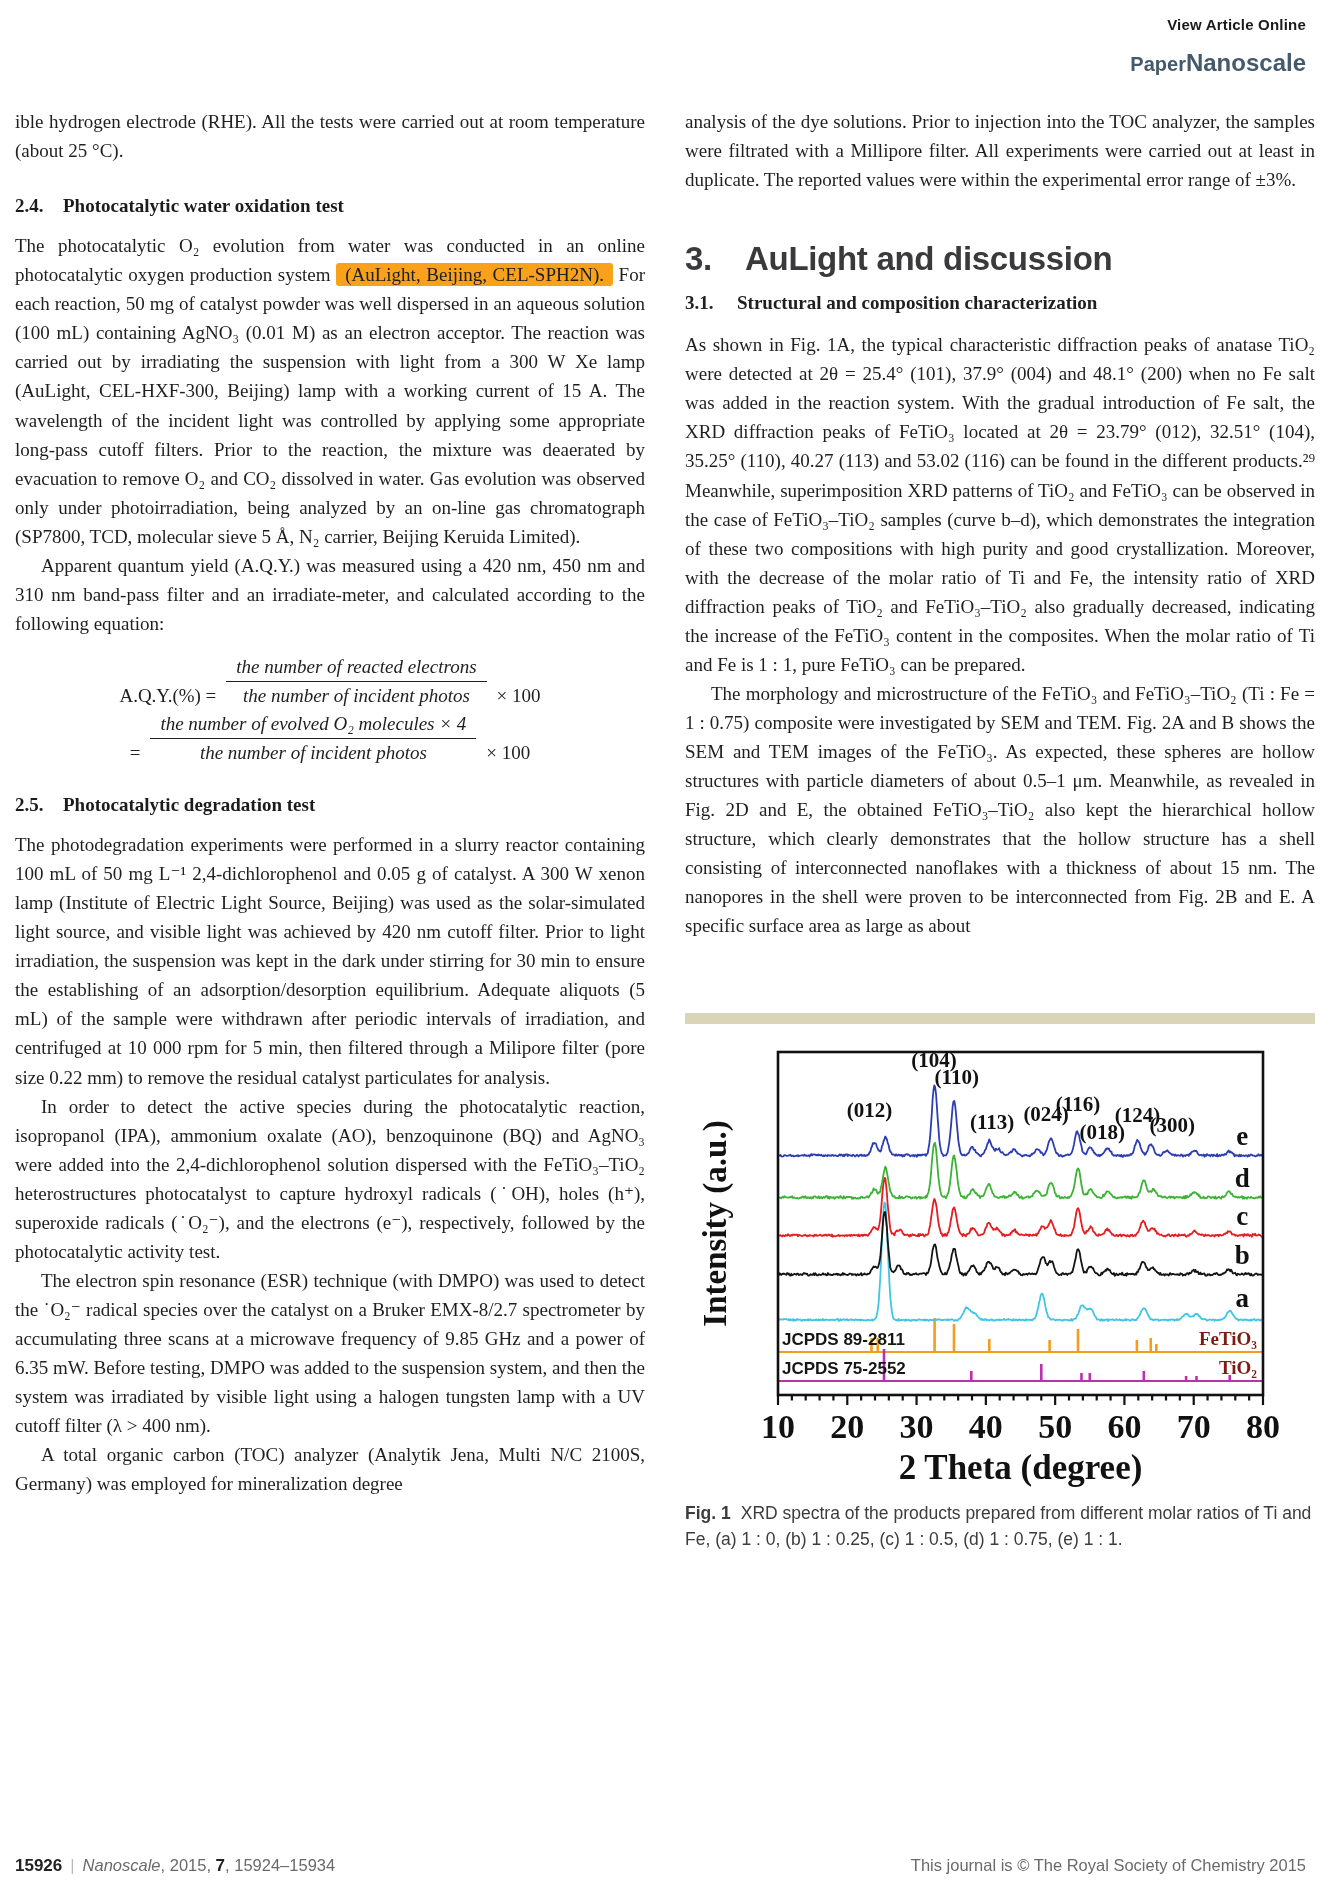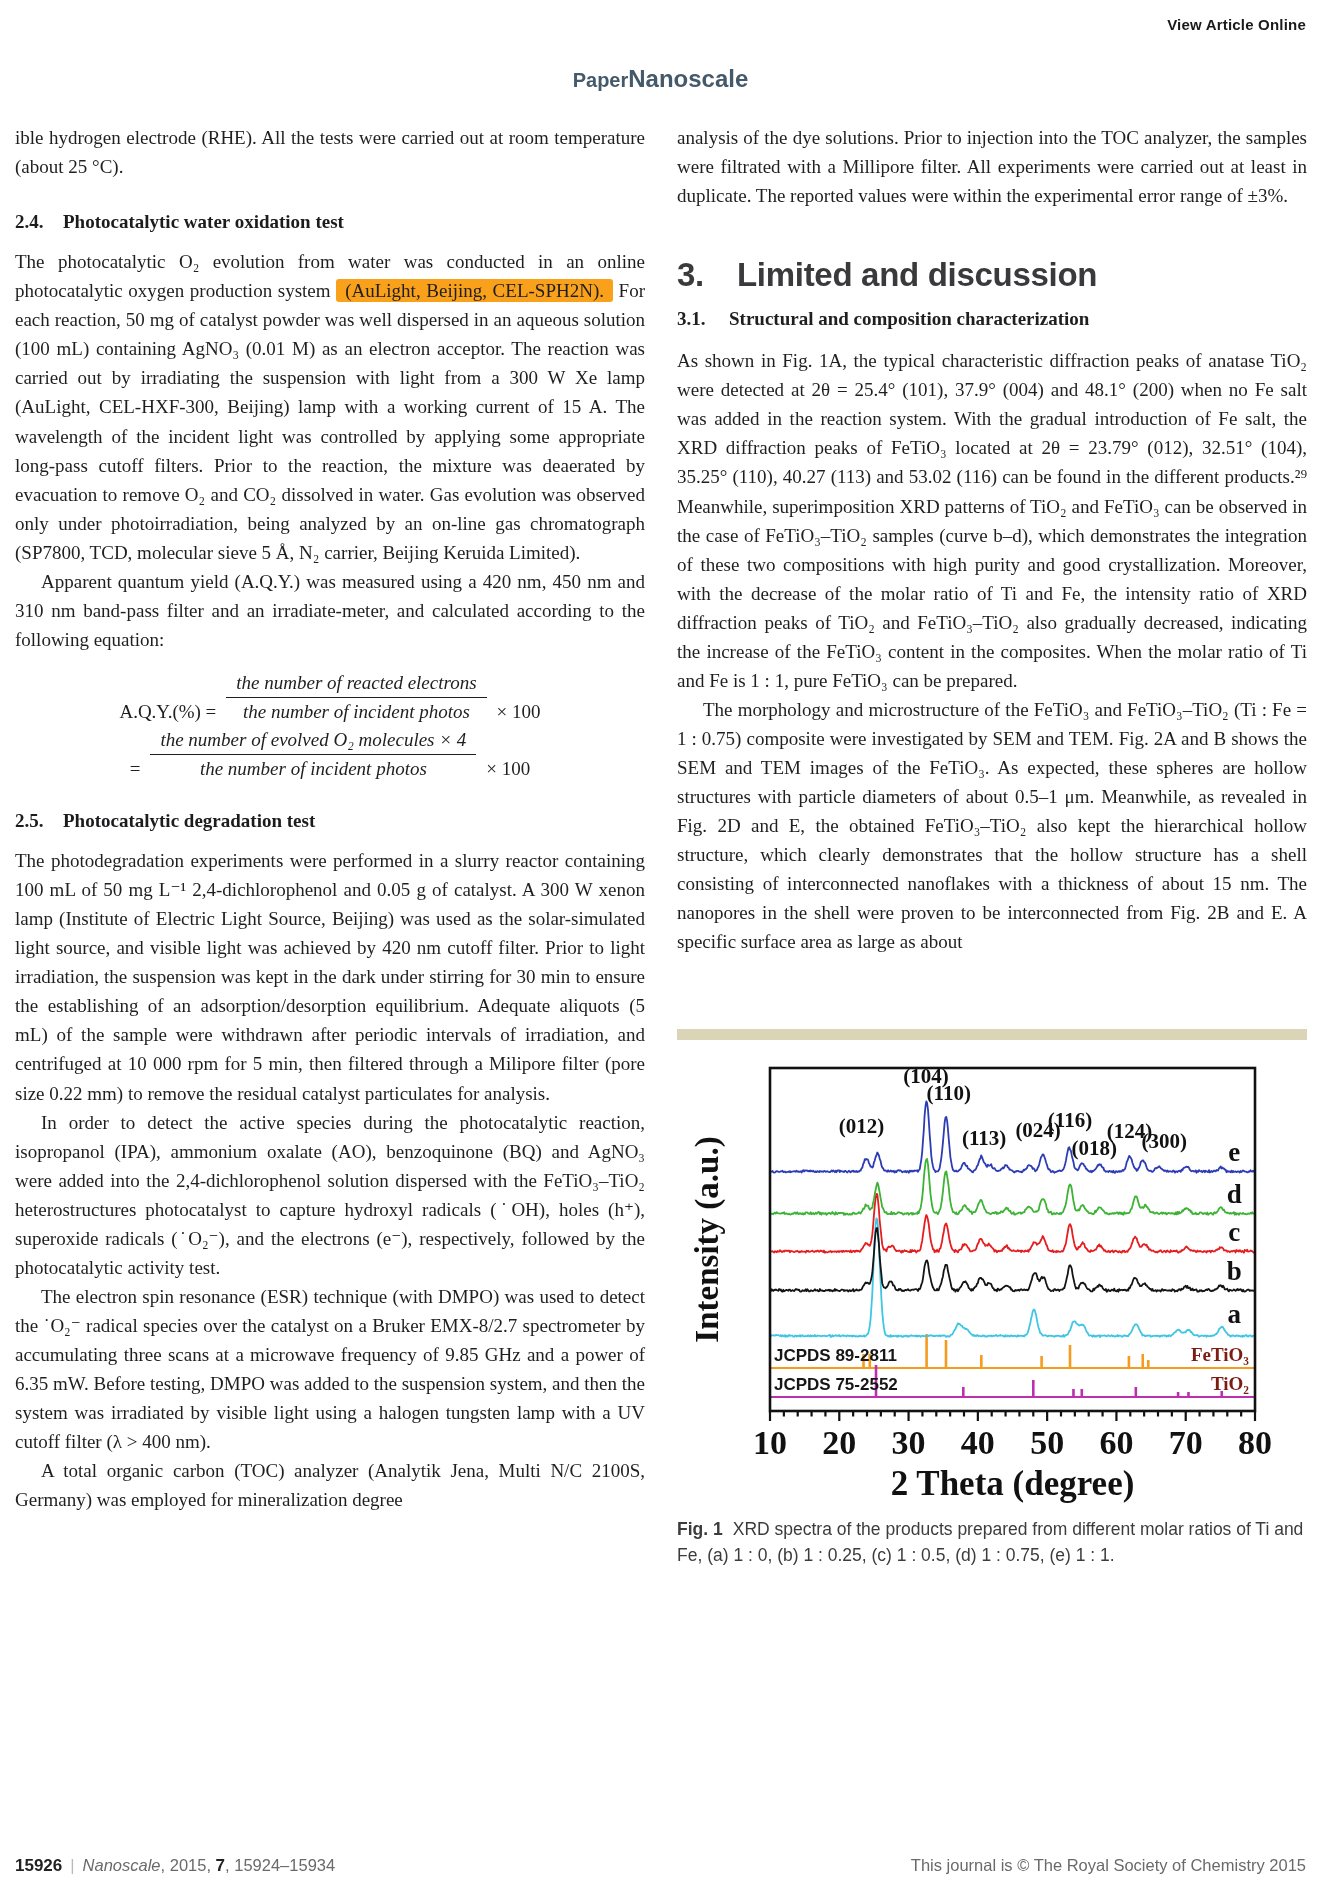--- a/index.html
+++ b/index.html
@@ -1,23 +1,23 @@
 <!DOCTYPE html>
 <html><head>
 <meta charset="utf-8">
 <style>
   html,body{margin:0;padding:0;background:#ffffff;}
   .page{position:relative;width:1321px;height:1902px;background:#fff;box-sizing:border-box;
         padding:16px 15px 0 15px;font-family:"Liberation Serif","DejaVu Serif",serif;color:#1f1f21;overflow:hidden;}
   .view-article{text-align:right;font-family:"Liberation Sans","DejaVu Sans",sans-serif;
         font-size:15px;font-weight:bold;color:#1a1a1a;letter-spacing:.2px;}
-  .header-row{display:flex;justify-content:center;align-items:baseline;margin-top:32px;}
+  .header-row{display:flex;justify-content:flex-end;align-items:baseline;margin-top:16px;}
   .doc-type{font-family:"Liberation Sans","DejaVu Sans",sans-serif;font-size:20px;font-weight:bold;color:#44596a;}
   .journal{font-family:"Liberation Sans","DejaVu Sans",sans-serif;font-size:24px;font-weight:bold;color:#44596a;}
-  .columns{display:flex;gap:32px;margin-top:30px;}
+  .columns{display:flex;gap:40px;margin-top:30px;}
   .col{width:630px;flex:0 0 630px;}
   p.body{font-size:19px;line-height:1.53;text-align:justify;margin:0;text-indent:26px;}
   p.noindent{text-indent:0;}
   h3.sec{font-size:19px;font-weight:bold;margin:30px 0 14px 0;color:#1c1c1e;}
   h3.sec .secnum{display:inline-block;min-width:48px;}
   h2.bigsec{font-family:"Liberation Sans","DejaVu Sans",sans-serif;font-size:33px;font-weight:bold;
         color:#3a3a3c;margin:46px 0 14px 0;letter-spacing:-0.3px;}
   h2.bigsec .bignum{display:inline-block;min-width:60px;}
   h3.subsec{font-size:19px;font-weight:bold;margin:6px 0 16px 0;}
   h3.subsec .secnum{display:inline-block;min-width:52px;}
@@ -92,21 +92,21 @@
       <p class="body noindent">The photodegradation experiments were performed in a slurry reactor containing 100 mL of 50 mg L⁻¹ 2,4-dichlorophenol and 0.05 g of catalyst. A 300 W xenon lamp (Institute of Electric Light Source, Beijing) was used as the solar-simulated light source, and visible light was achieved by 420 nm cutoff filter. Prior to light irradiation, the suspension was kept in the dark under stirring for 30 min to ensure the establishing of an adsorption/desorption equilibrium. Adequate aliquots (5 mL) of the sample were withdrawn after periodic intervals of irradiation, and centrifuged at 10 000 rpm for 5 min, then filtered through a Milipore filter (pore size 0.22 mm) to remove the residual catalyst particulates for analysis.</p>
       <p class="body">In order to detect the active species during the photocatalytic reaction, isopropanol (IPA), ammonium oxalate (AO), benzoquinone (BQ) and AgNO₃ were added into the 2,4-dichlorophenol solution dispersed with the FeTiO₃–TiO₂ heterostructures photocatalyst to capture hydroxyl radicals (˙OH), holes (h⁺), superoxide radicals (˙O₂⁻), and the electrons (e⁻), respectively, followed by the photocatalytic activity test.</p>
       <p class="body">The electron spin resonance (ESR) technique (with DMPO) was used to detect the ˙O₂⁻ radical species over the catalyst on a Bruker EMX-8/2.7 spectrometer by accumulating three scans at a microwave frequency of 9.85 GHz and a power of 6.35 mW. Before testing, DMPO was added to the suspension system, and then the system was irradiated by visible light using a halogen tungsten lamp with a UV cutoff filter (λ &gt; 400 nm).</p>
       <p class="body">A total organic carbon (TOC) analyzer (Analytik Jena, Multi N/C 2100S, Germany) was employed for mineralization degree</p>
     </div>
 
     <div class="col">
       <p class="body noindent">analysis of the dye solutions. Prior to injection into the TOC analyzer, the samples were filtrated with a Millipore filter. All experiments were carried out at least in duplicate. The reported values were within the experimental error range of ±3%.</p>
 
       <h2 class="bigsec">
-        <span class="bignum">3.</span><span>Limited and discussion</span>
+        <span class="bignum">3.</span><span>AuLight and discussion</span>
       </h2>
 
       <h3 class="subsec">
         <span class="secnum">3.1.</span><span>Structural and composition characterization</span>
       </h3>
 
       <p class="body noindent">As shown in Fig. 1A, the typical characteristic diffraction peaks of anatase TiO₂ were detected at 2θ = 25.4° (101), 37.9° (004) and 48.1° (200) when no Fe salt was added in the reaction system. With the gradual introduction of Fe salt, the XRD diffraction peaks of FeTiO₃ located at 2θ = 23.79° (012), 32.51° (104), 35.25° (110), 40.27 (113) and 53.02 (116) can be found in the different products.²⁹ Meanwhile, superimposition XRD patterns of TiO₂ and FeTiO₃ can be observed in the case of FeTiO₃–TiO₂ samples (curve b–d), which demonstrates the integration of these two compositions with high purity and good crystallization. Moreover, with the decrease of the molar ratio of Ti and Fe, the intensity ratio of XRD diffraction peaks of TiO₂ and FeTiO₃–TiO₂ also gradually decreased, indicating the increase of the FeTiO₃ content in the composites. When the molar ratio of Ti and Fe is 1 : 1, pure FeTiO₃ can be prepared.</p>
       <p class="body">The morphology and microstructure of the FeTiO₃ and FeTiO₃–TiO₂ (Ti : Fe = 1 : 0.75) composite were investigated by SEM and TEM. Fig. 2A and B shows the SEM and TEM images of the FeTiO₃. As expected, these spheres are hollow structures with particle diameters of about 0.5–1 μm. Meanwhile, as revealed in Fig. 2D and E, the obtained FeTiO₃–TiO₂ also kept the hierarchical hollow structure, which clearly demonstrates that the hollow structure has a shell consisting of interconnected nanoflakes with a thickness of about 15 nm. The nanopores in the shell were proven to be interconnected from Fig. 2B and E. A specific surface area as large as about</p>
 
       <div class="beige-strip"></div>

